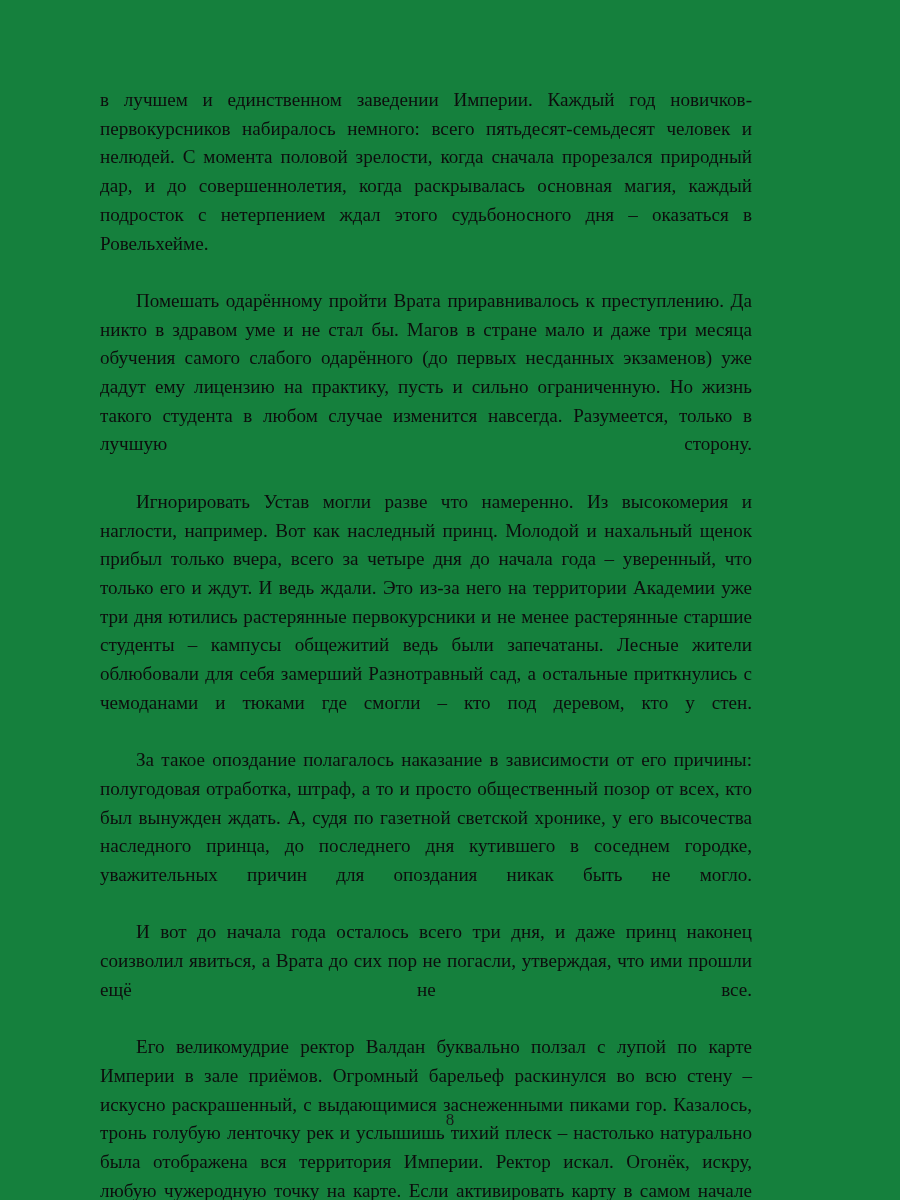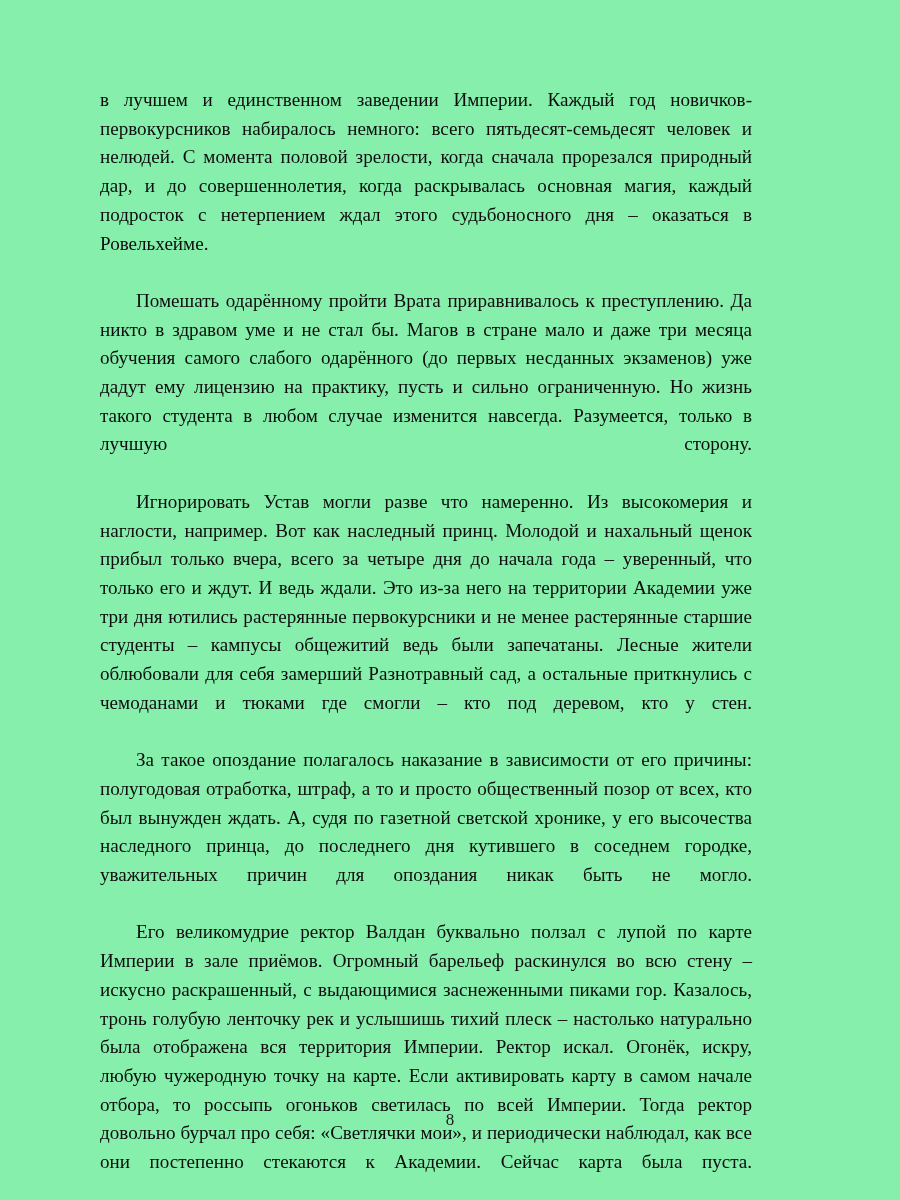--- a/index.html
+++ b/index.html
@@ -5,21 +5,21 @@
   html, body {
     margin: 0;
     padding: 0;
     background: #ffffff;
   }
 
   .page {
     position: relative;
     width: 900px;
     height: 1200px;
-    background: #86efac;
+    background: #15803d;
     overflow: hidden;
     font-family: "Liberation Serif", "DejaVu Serif", serif;
     color: #0d0d0d;
     box-sizing: border-box;
   }
 
   .text-block {
     position: absolute;
     left: 100px;
     top: 86px;
@@ -65,19 +65,20 @@
 </head>
 <body>
 
 <div class="page">
 
   <div class="text-block">
     <p class="para first">в лучшем и единственном заведении Империи. Каждый год новичков-первокурсников набиралось немного: всего пятьдесят-семьдесят человек и нелюдей. С момента половой зрелости, когда сначала прорезался природный дар, и до совершеннолетия, когда раскрывалась основная магия, каждый подросток с нетерпением ждал этого судьбоносного дня – оказаться в Ровельхейме.</p>
     <p class="para">Помешать одарённому пройти Врата приравнивалось к преступлению. Да никто в здравом уме и не стал бы. Магов в стране мало и даже три месяца обучения самого слабого одарённого (до первых несданных экзаменов) уже дадут ему лицензию на практику, пусть и сильно ограниченную. Но жизнь такого студента в любом случае изменится навсегда. Разумеется, только в лучшую сторону.</p>
     <p class="para">Игнорировать Устав могли разве что намеренно. Из высокомерия и наглости, например. Вот как наследный принц. Молодой и нахальный щенок прибыл только вчера, всего за четыре дня до начала года – уверенный, что только его и ждут. И ведь ждали. Это из-за него на территории Академии уже три дня ютились растерянные первокурсники и не менее растерянные старшие студенты – кампусы общежитий ведь были запечатаны. Лесные жители облюбовали для себя замерший Разнотравный сад, а остальные приткнулись с чемоданами и тюками где смогли – кто под деревом, кто у стен.</p>
     <p class="para">За такое опоздание полагалось наказание в зависимости от его причины: полугодовая отработка, штраф, а то и просто общественный позор от всех, кто был вынужден ждать. А, судя по газетной светской хронике, у его высочества наследного принца, до последнего дня кутившего в соседнем городке, уважительных причин для опоздания никак быть не могло.</p>
+    <p class="para">И вот до начала года осталось всего три дня, и даже принц наконец соизволил явиться, а Врата до сих пор не погасли, утверждая, что ими прошли ещё не все.</p>
     <p class="para">Его великомудрие ректор Валдан буквально ползал с лупой по карте Империи в зале приёмов. Огромный барельеф раскинулся во всю стену – искусно раскрашенный, с выдающимися заснеженными пиками гор. Казалось, тронь голубую ленточку рек и услышишь тихий плеск – настолько натурально была отображена вся территория Империи. Ректор искал. Огонёк, искру, любую чужеродную точку на карте. Если активировать карту в самом начале отбора, то россыпь огоньков светилась по всей Империи. Тогда ректор довольно бурчал про себя: «Светлячки мои», и периодически наблюдал, как все они постепенно стекаются к Академии. Сейчас карта была пуста.</p>
 
   </div>
 
   <div class="page-number">8</div>
 
 </div>
 
 </body></html>

